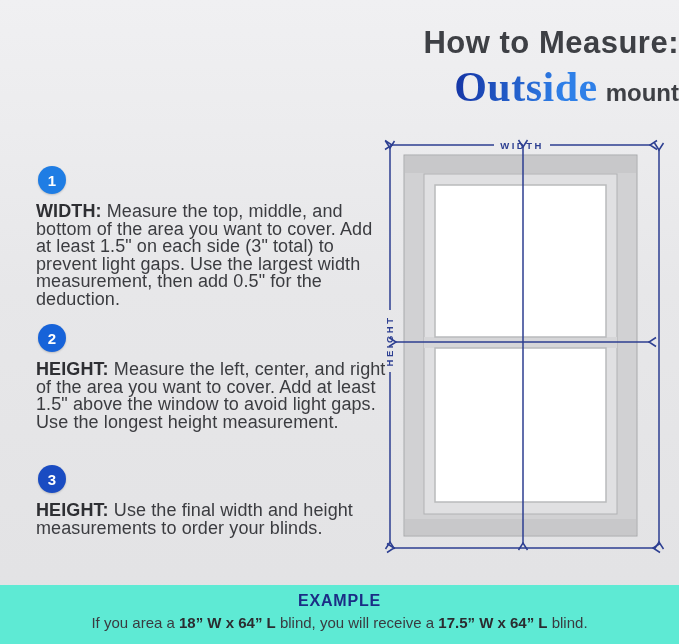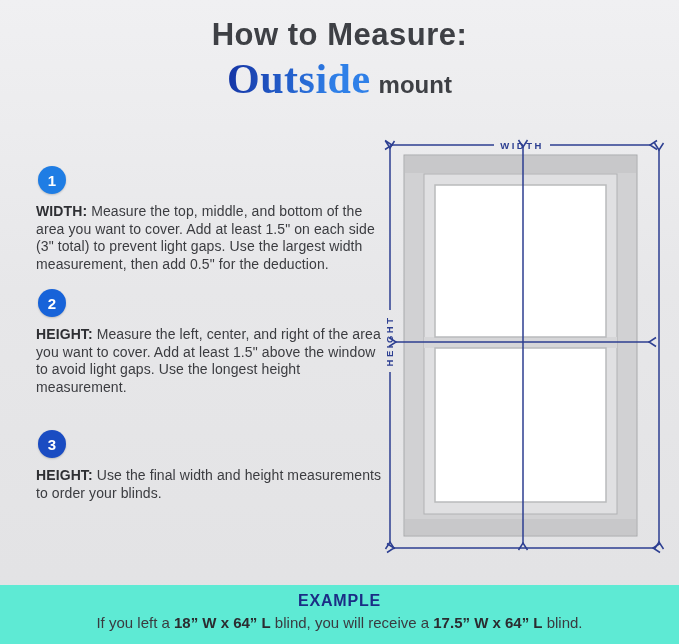--- a/index.html
+++ b/index.html
@@ -5,21 +5,21 @@
   * { margin:0; padding:0; box-sizing:border-box; }
   html,body { width:679px; height:644px; }
   body {
     font-family:"Liberation Sans", sans-serif;
     background:linear-gradient(180deg,#f0f0f2 0%, #e7e7e9 45%, #e2e2e4 100%);
     position:relative; overflow:hidden;
   }
   .page { position:absolute; inset:0; }
 
   
-  .title { text-align:center; padding-top:16px; }
+  .title { text-align:right; padding-top:24px; }
   .t1 {
     font-size:31px; font-weight:600; color:#3e4045;
     letter-spacing:0.5px; line-height:38px;
   }
   .t2 { line-height:46px; margin-top:2px; }
   .accent {
     font-size:42px; font-weight:700; letter-spacing:0.5px;
     background:linear-gradient(100deg,#1638a8 5%, #2f80e8 75%);
     -webkit-background-clip:text; background-clip:text;
     color:transparent;font-family:Liberation Serif, serif; -webkit-text-fill-color:transparent;
@@ -31,21 +31,21 @@
   .step { margin-bottom:16px; }
   .step.step-2 { margin-bottom:34px; }
   .badge {
     width:28px; height:28px; border-radius:50%;
     display:flex; align-items:center; justify-content:center;
     color:#ffffff; font-size:15px; font-weight:700;
     margin:0 0 9px 2px;
     box-shadow:0 1px 2px rgba(0,0,0,0.18);
   }
   .step-text {
-    font-size:14px; line-height:17.5px; color:#3b3c40;
+    font-size:18px; line-height:17.5px; color:#3b3c40;
     letter-spacing:0.1px;
   }
   .step-text strong { color:#2e2f33; font-weight:700; }
 
   
   .diagram { position:absolute; left:377px; top:130px; width:296px; height:442px; }
   .diagram svg { display:block; }
   .casing       { fill:#d1d1d3; stroke:#a8a9ab; stroke-width:1; }
   .casing-band  { fill:#c8c8ca; }
   .sash         { fill:#e0e0e2; stroke:#b1b2b4; stroke-width:1; }
@@ -135,16 +135,16 @@
         <line x1="19" y1="212" x2="272" y2="212" marker-start="url(#ah)" marker-end="url(#ah)"></line>
       </g>
 
       <text class="measure-label" x="145" y="18.5" text-anchor="middle" fill="#2c3e91">WIDTH</text>
       <text class="measure-label" transform="translate(16,211) rotate(-90)" text-anchor="middle" fill="#2c3e91">HEIGHT</text>
     </svg>
   </div>
 
   <footer class="example">
     <div class="ex-heading">EXAMPLE</div>
-    <p class="ex-text"><span>If you left a </span><strong>18” W x 64” L</strong><span> blind, you will receive a </span><strong>17.5” W x 64” L</strong><span> blind.</span></p>
+    <p class="ex-text"><span>If you area a </span><strong>18” W x 64” L</strong><span> blind, you will receive a </span><strong>17.5” W x 64” L</strong><span> blind.</span></p>
   </footer>
 
 </div>
 
 </body></html>

